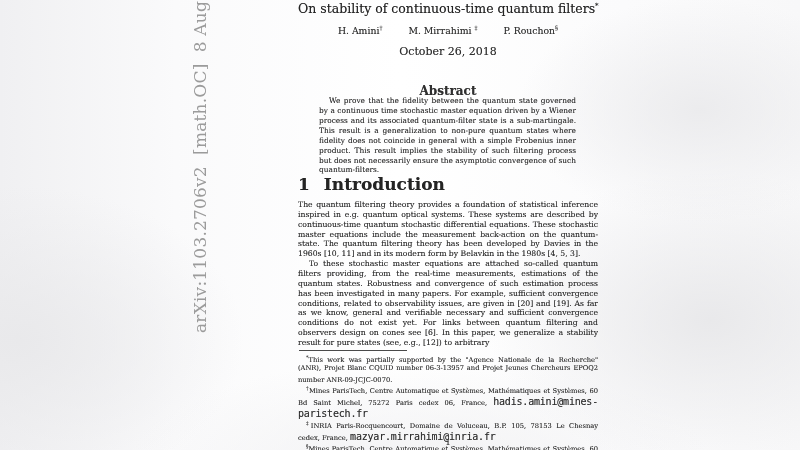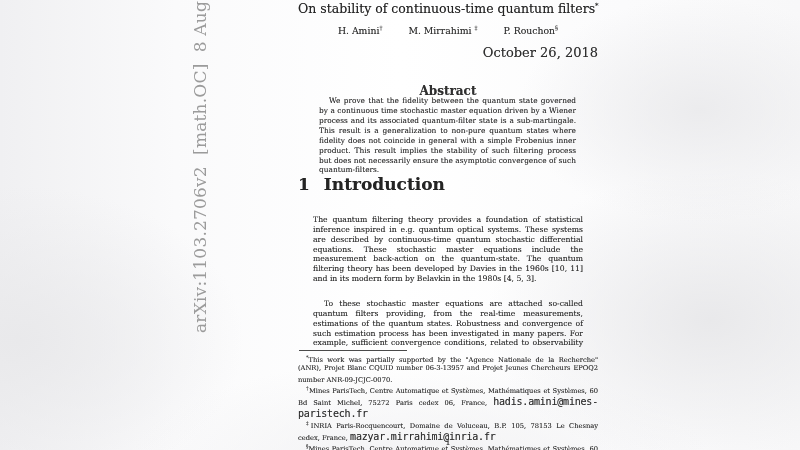--- a/index.html
+++ b/index.html
@@ -38,34 +38,34 @@
   
   .column { position: absolute; left: 298px; top: 0; width: 300px; height: 450px; }
   .column > div { position: absolute; }
 
   .title { top: 1px; left: 0; width: 100%; text-align: center; font-size: 12.5px; white-space: nowrap; color: #242424; }
   .title sup { font-size: 7px; }
 
   .authors { top: 24px; left: 0; width: 100%; display: flex; justify-content: center; gap: 26px; font-size: 9.3px; white-space: nowrap; }
   .authors sup { font-size: 6px; }
 
-  .date { top: 45px; left: 0; width: 100%; text-align: right; font-size: 13px; }
+  .date { top: 45px; left: 0; width: 100%; text-align: center; font-size: 11px; }
 
   .abs-head { top: 84px; left: 0; width: 100%; text-align: center; font-size: 12px; font-weight: bold; }
   .abs-body {
     top: 96px; left: 21px; width: 257px;
     font-size: 7.4px; line-height: 1.34;
     text-align: justify; text-indent: 10px;
   }
 
   .section-head { top: 174px; left: 0; font-size: 17px; font-weight: bold; color: #242424; }
   .section-head .sec-num { margin-right: 14px; }
 
   .body-text { top: 200px; left: 0; width: 300px; max-height: 149px; overflow: hidden; font-size: 7.7px; line-height: 1.28; text-align: justify; }
-  .body-text .para { margin: 15px; }
+  .body-text .para { margin: 0; }
   .body-text .para.indented { text-indent: 11px; }
 
   .fn-rule { top: 350px; left: 1px; width: 108px; height: 0; border-top: 1px solid #4a4a4a; }
 
   .footnotes { top: 355px; left: 0; width: 300px; font-size: 6.7px; line-height: 1.18; text-align: justify; }
   .footnote { text-indent: 8px; margin: 0 0 1px 0; }
   .footnote sup { font-size: 5px; }
   .fn-email { font-family: "DejaVu Sans Mono", "Liberation Mono", monospace; font-size: 10px; letter-spacing: -0.2px; }
 
   .page-num { top: 438px; left: 0; width: 100%; text-align: center; font-size: 8px; color: #3d3d3d; }

